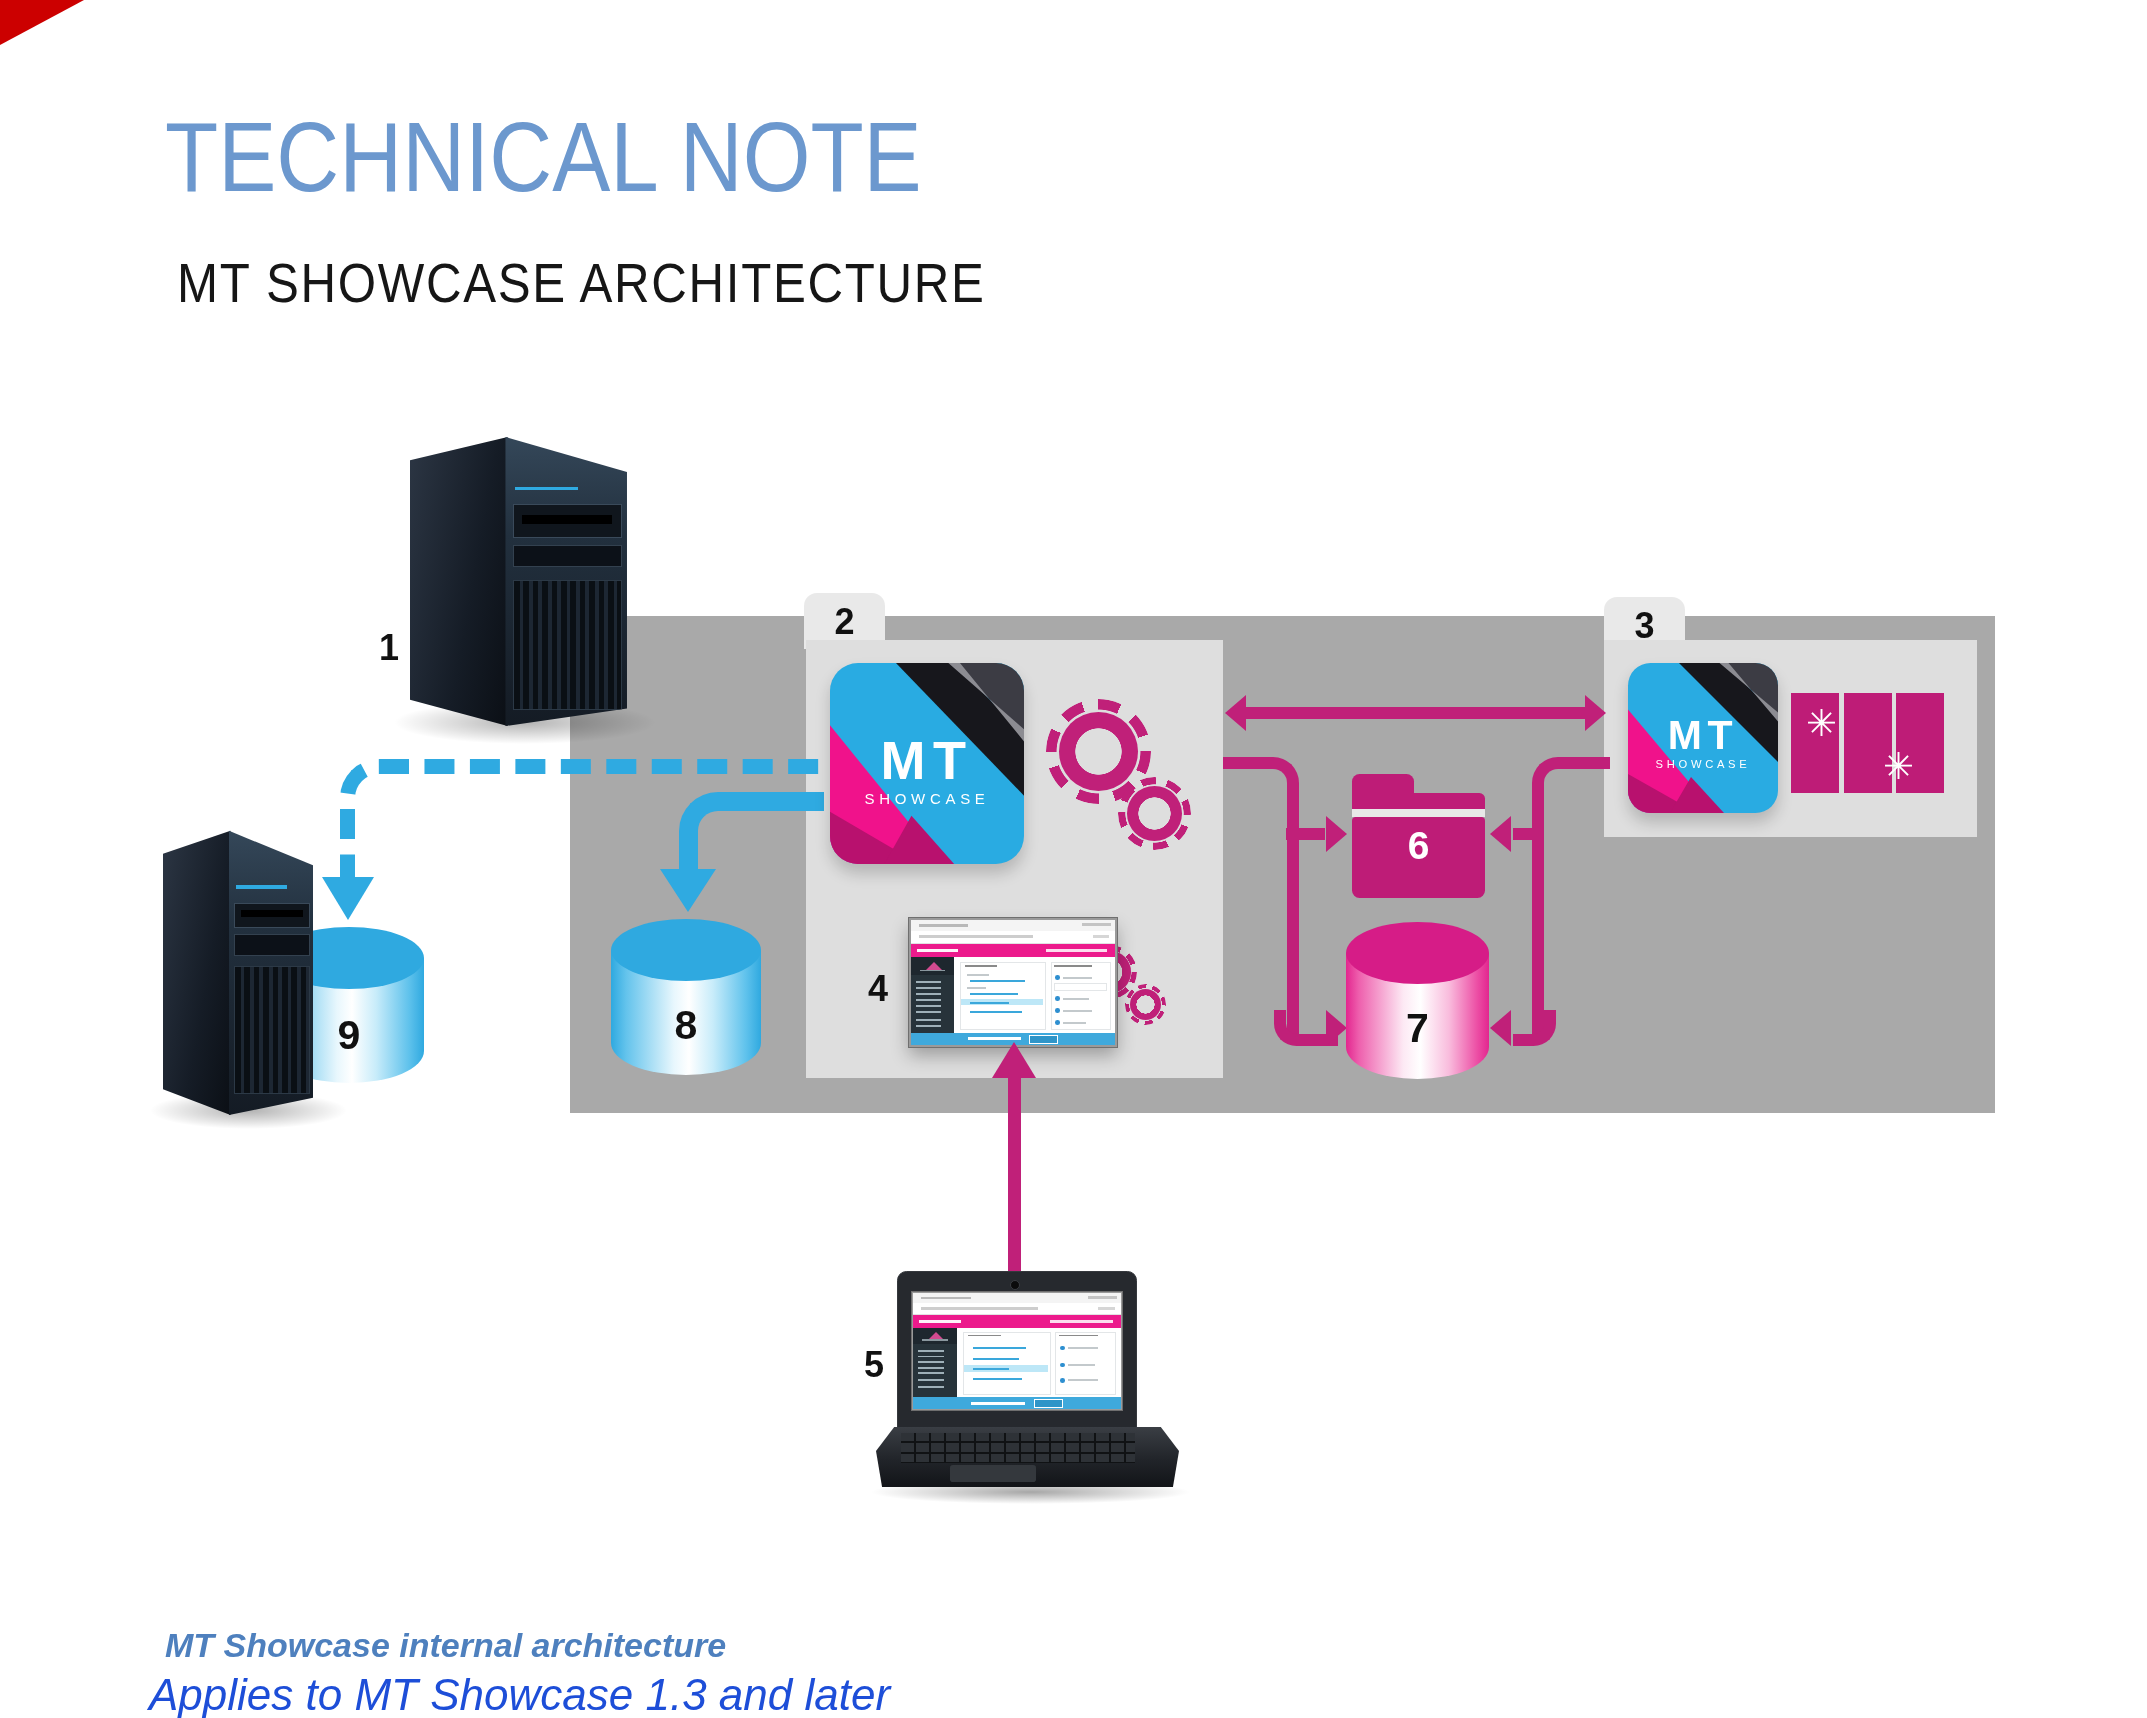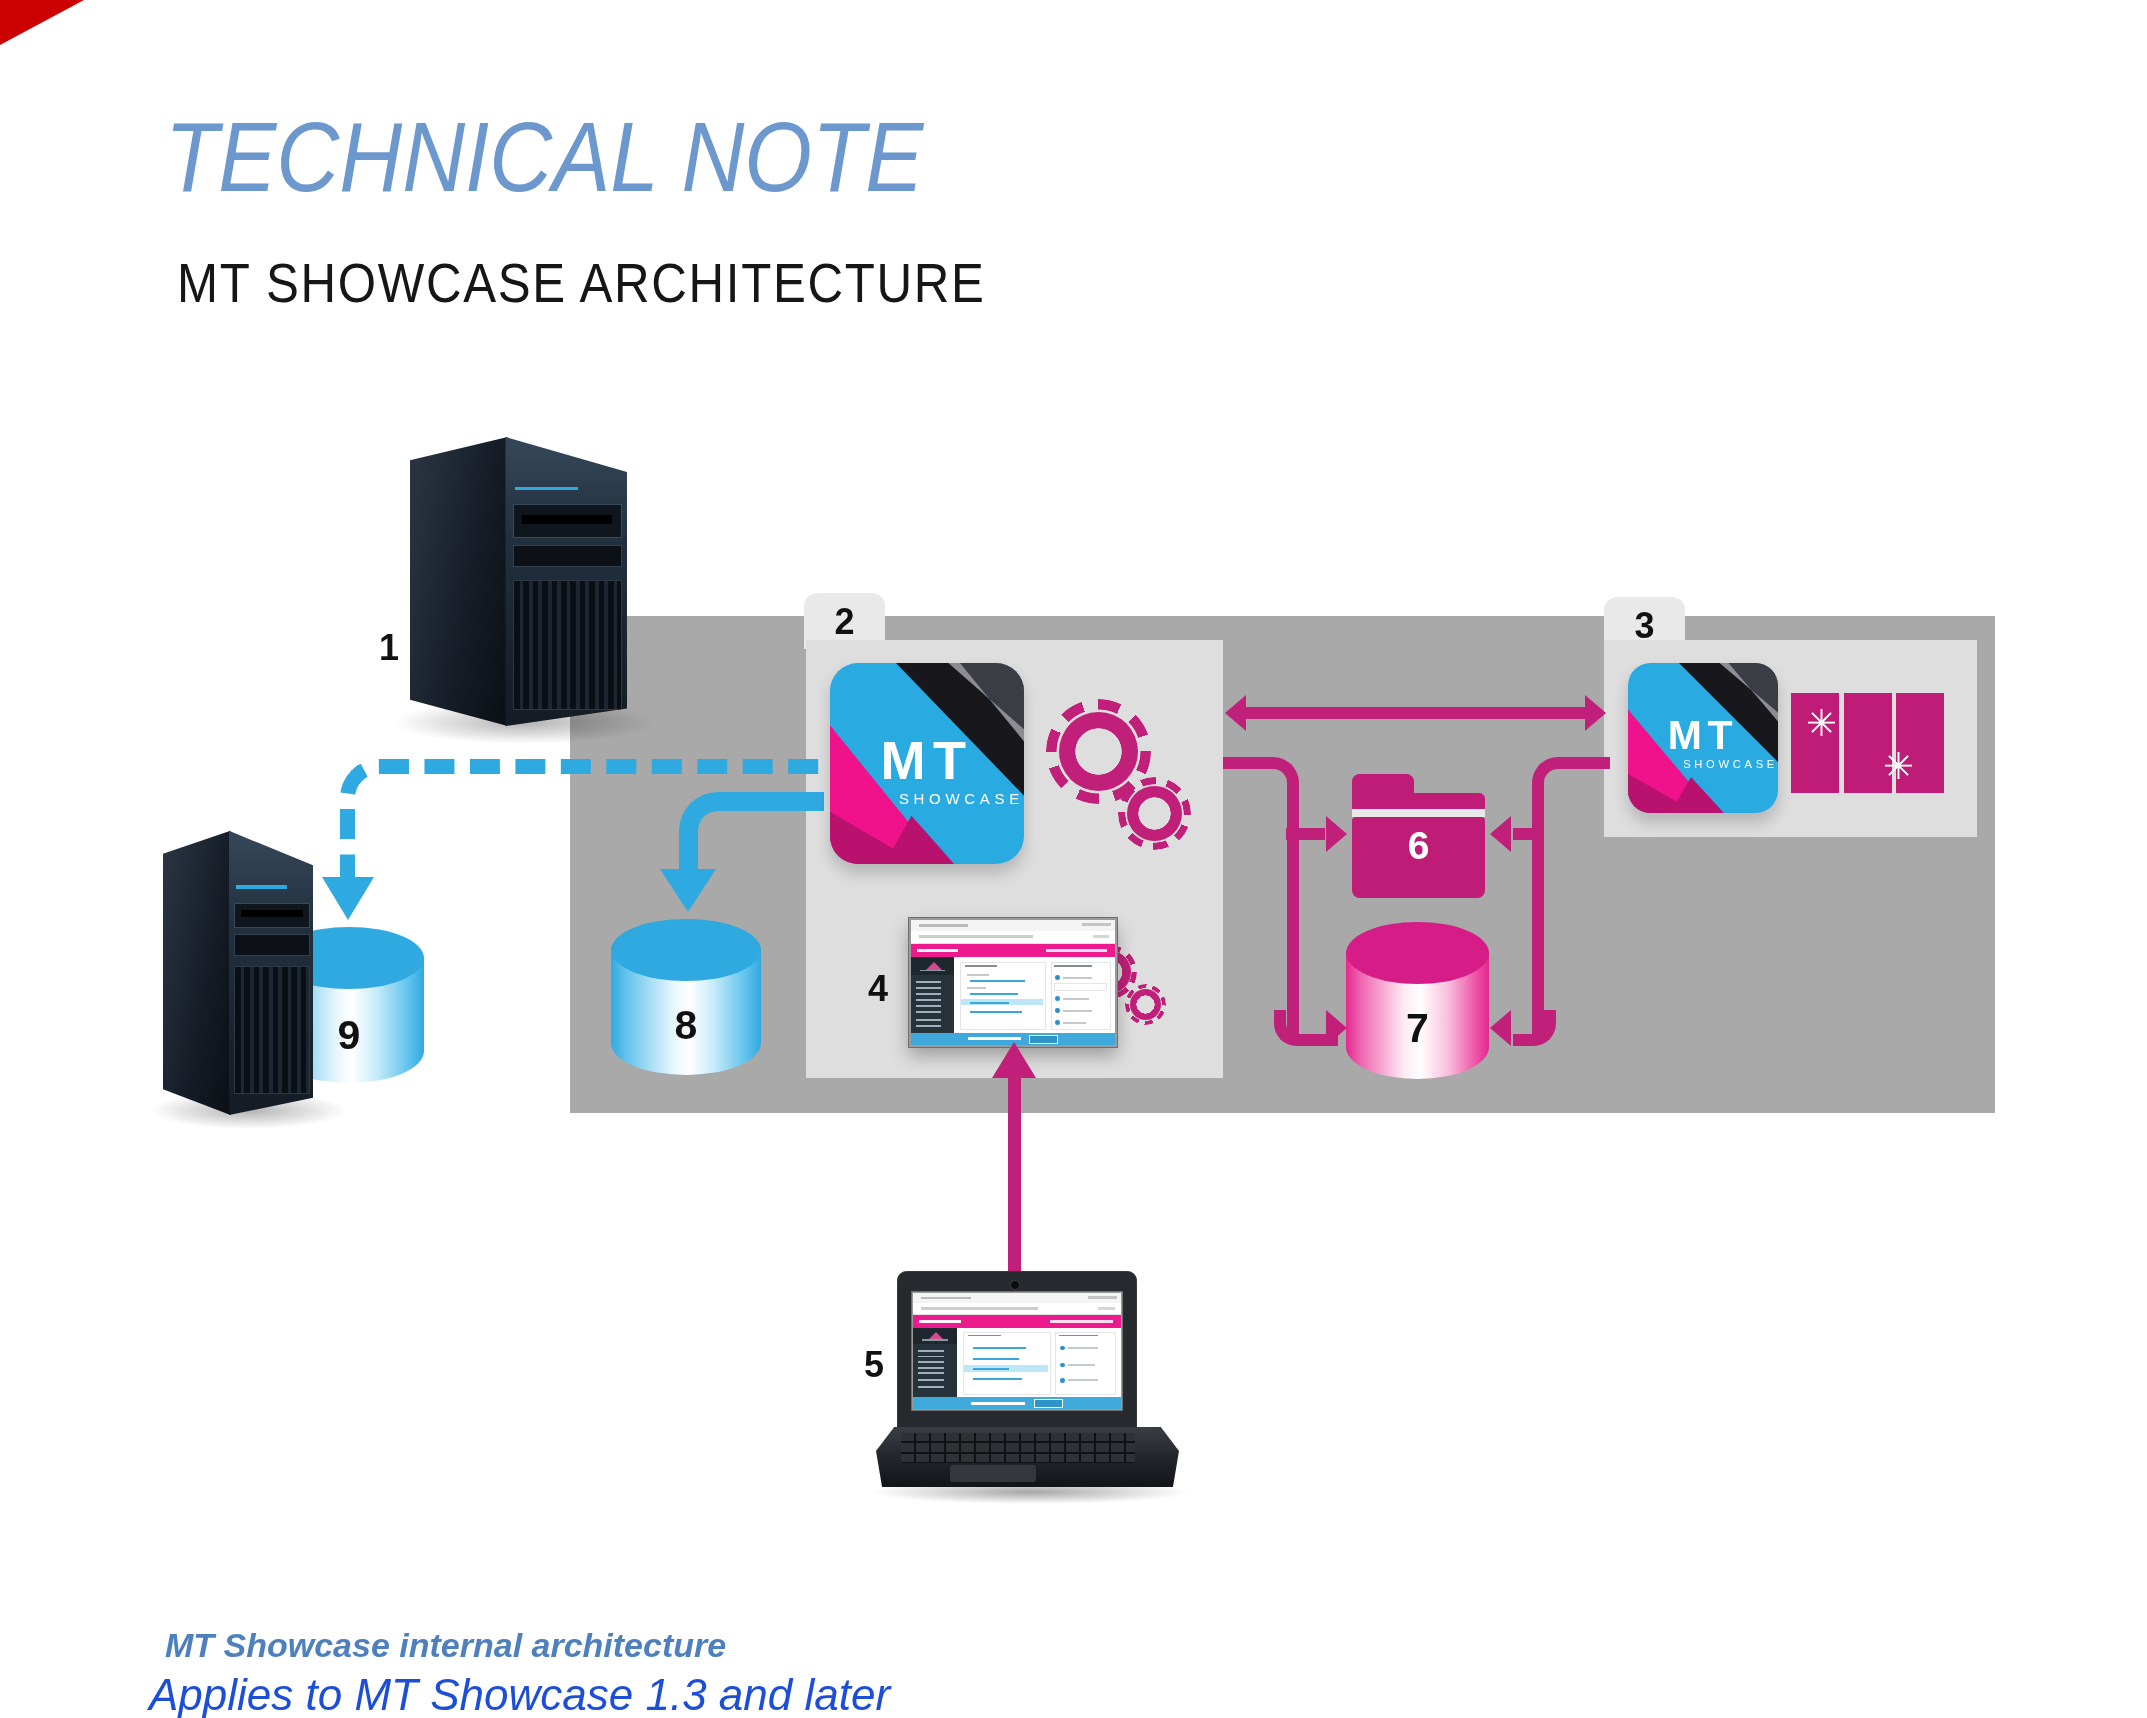--- a/index.html
+++ b/index.html
@@ -3,21 +3,21 @@
 <meta charset="utf-8">
 <style>
   html,body{margin:0;padding:0;background:#fff;font-family:"Liberation Sans",sans-serif;}
   body{position:relative;width:2147px;height:1718px;overflow:hidden;}
   .abs{position:absolute;}
   .ni{pointer-events:none;}
 
   
   #corner-accent{left:0;top:0;width:84px;height:45px;background:#CC0000;
     clip-path:polygon(0 0,100% 0,0 100%);}
-  #page-title{left:165px;top:105px;font-size:99px;line-height:1.05;color:#6C98CE;white-space:nowrap;font-style:italic;}
+  #page-title{left:165px;top:105px;font-size:99px;line-height:1.05;color:#6C98CE;white-space:nowrap;}
   #page-subtitle{left:165px;top:238px;font-size:56px;letter-spacing:1.9px;color:#161616;white-space:nowrap;}
   .condensed{display:inline-block;transform:scaleX(.88);transform-origin:0 50%;}
 
   
   #caption-line1{left:165px;top:1626px;font-size:34px;font-style:italic;font-weight:bold;color:#4E80BE;white-space:nowrap;}
   #caption-line2{left:149px;top:1670px;font-size:44px;font-style:italic;color:#1d4ed8;white-space:nowrap;}
 
   
   #band{left:570px;top:616px;width:1425px;height:497px;background:#A9A9A9;}
   .tab{background:#E9E9E9;border-radius:13px 13px 0 0;text-align:center;}
@@ -33,21 +33,21 @@
   
   .mticon{border-radius:28px;overflow:hidden;background:#29ABE2;box-shadow:0 9.4px 15px rgba(0,0,0,.18);}
   .mticon .lyr{position:absolute;inset:0;}
   .mti-pink{background:#F0128B;clip-path:polygon(0 31%,58% 100%,0 100%);}
   .mti-dark1{background:#B8116E;clip-path:polygon(0 74%,46% 100%,0 100%);}
   .mti-dark2{background:#B8116E;clip-path:polygon(42% 76%,64% 100%,28% 100%);}
   .mti-corner{background:#3C3C44;clip-path:polygon(64% 0,100% 0,100% 36%);}
   .mti-band{background:#17171C;clip-path:polygon(34% 0,64% 0,100% 36%,100% 66%);}
   .mti-streak{background:#8C8C92;clip-path:polygon(61% 0,67% 0,100% 39%,100% 33%);}
   .mti-mt{position:absolute;width:100%;text-align:center;color:#fff;font-weight:bold;}
-  .mti-sc{position:absolute;width:100%;text-align:right;color:#fff;}
+  .mti-sc{position:absolute;width:100%;text-align:center;color:#fff;}
   #icon2{left:830px;top:663px;width:194px;height:201px;}
   #icon2 .mti-mt{top:66px;font-size:54px;letter-spacing:7.5px;}
   #icon2 .mti-sc{top:127px;font-size:15px;letter-spacing:4.7px;}
   #icon3{left:1628px;top:663px;width:150px;height:150px;border-radius:22.5px;}
   #icon3 .mti-mt{top:49px;font-size:41px;letter-spacing:5.6px;}
   #icon3 .mti-sc{top:95px;font-size:11.2px;letter-spacing:3.7px;}
 
   
   .gear .teeth{position:absolute;inset:0;border-radius:50%;
     background:repeating-conic-gradient(#C02079 0deg 26deg,transparent 26deg 45deg);

